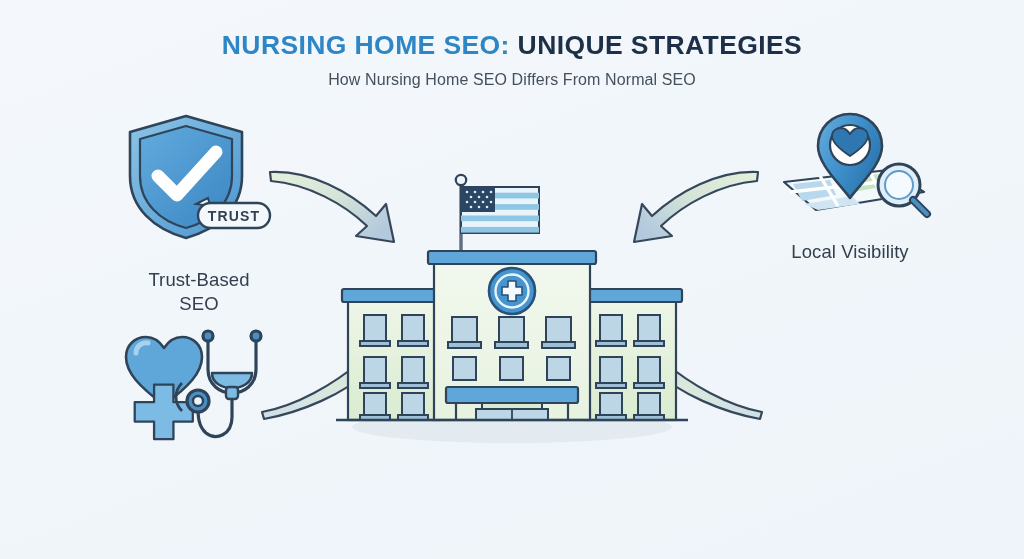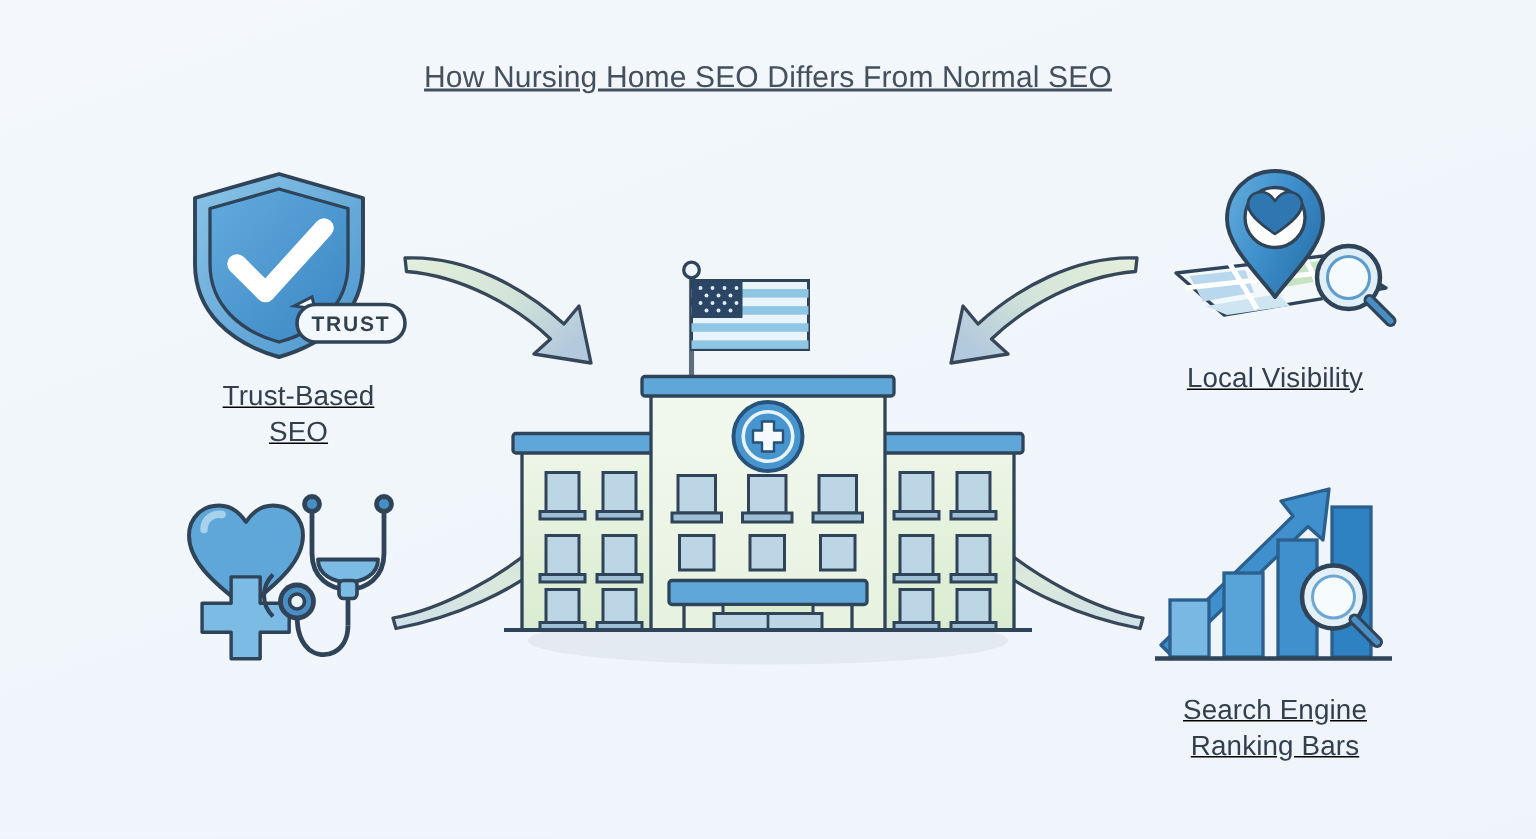--- a/index.html
+++ b/index.html
@@ -27,47 +27,47 @@
     font-size: 26.5px;
     font-weight: bold;
     letter-spacing: 0.4px;
     line-height: 30px;
     color: #1d3048;
     white-space: nowrap;
   }
   .title-accent { color: #2e86c5; }
   #subtitle {
     margin-top: 11px;
-    font-size: 20px;
+    font-size: 16px;
     color: #44505c;
     letter-spacing: 0.1px;
-    text-decoration: underline;
   }
 
   
-  .node { position: absolute; text-decoration: underline; }
+  .node { position: absolute; }
   .node-art { position: relative; }
   .node-label {
     text-align: center;
     font-size: 18.5px;
     line-height: 24px;
     color: #333f4d;
     letter-spacing: 0.1px;
     white-space: pre-line;
   }
 
   .arrow { position: absolute; }
   svg { display: block; overflow: visible; }
 </style>
 </head>
 <body>
 
 <div id="stage">
 
   <div id="header">
+    <div class="title-line"><span class="title-accent">NURSING HOME SEO:</span><span> UNIQUE STRATEGIES</span></div>
     <div id="subtitle">How Nursing Home SEO Differs From Normal SEO</div>
   </div>
 
   <div class="arrow" style="left:268px; top:160px;">
     <svg width="140" height="100" viewBox="0 0 140 100">
       <defs>
         <linearGradient id="agA" x1="0" y1="0" x2="1" y2="0.7">
           <stop offset="0%" stop-color="#e4f0dc"></stop>
             <stop offset="55%" stop-color="#d4e4d8"></stop>
             <stop offset="100%" stop-color="#b3c9dd"></stop>
@@ -243,21 +243,21 @@
         <path d="M68 4 L124 20 V64 C124 96, 100 117, 68 126 C36 117, 12 96, 12 64 V20 Z" fill="url(#shA)" stroke="#2f4459" stroke-width="2.6" stroke-linejoin="round"></path>
         <path d="M68 14 L114 27 V64 C114 91, 94 109, 68 116 C42 109, 22 91, 22 64 V27 Z" fill="url(#shB)" stroke="#2f4459" stroke-width="2.2" stroke-linejoin="round"></path>
         <path d="M40 64 L59 83 L98 40" fill="none" stroke="#ffffff" stroke-width="13" stroke-linecap="round" stroke-linejoin="round"></path>
         <g>
           <path d="M78 92 L90 86 L92 94 Z" fill="#f3f8fc" stroke="#2f4459" stroke-width="2"></path>
           <rect x="80" y="91" width="72" height="25" rx="12.5" fill="#f3f8fc" stroke="#2f4459" stroke-width="2.4"></rect>
           <text x="116" y="108.5" text-anchor="middle" font-family="Liberation Sans, sans-serif" font-size="14" font-weight="bold" fill="#33404f" letter-spacing="1.2">TRUST</text>
         </g>
       </svg>
     </div>
-    <div class="node-label" style="margin-top:10px;">Trust-Based
+    <div class="node-label" style="margin-top:26px;">Trust-Based
 SEO</div>
   </div>
 
   <div class="node" style="left:760px; top:100px; width:180px;">
     <div class="node-art">
       <svg width="180" height="130" viewBox="0 0 180 130">
         <defs>
           <linearGradient id="pinG" x1="0" y1="0" x2="1" y2="0.6">
             <stop offset="0%" stop-color="#66aede"></stop>
               <stop offset="52%" stop-color="#3f90cc"></stop>
@@ -308,39 +308,14 @@
           <circle cx="86" cy="76" r="11" fill="#4a8fc4"></circle>
           <circle cx="86" cy="76" r="5" fill="#e9f4fa" stroke-width="2.4"></circle>
           <path d="M70 58 C62 66, 62 78, 70 86" stroke-width="2.8"></path>
         </g>
         <path d="M100 48 C100 58, 110 63, 120 63 C130 63, 140 58, 140 48 Z" fill="#7cbbe4" stroke="#2f4459" stroke-width="2.6" stroke-linejoin="round"></path>
         <rect x="114" y="62" width="12" height="12" rx="3" fill="#7cbbe4" stroke="#2f4459" stroke-width="2.4"></rect>
       </svg>
     </div>
   </div>
 
-  <div class="node" style="left:758px; top:318px; width:184px;">
-    <div class="node-art">
-      <svg width="184" height="135" viewBox="0 0 184 135">
-
-        <g>
-          <path d="M16 112 L104 26 L96 16 L128 8 L124 42 L114 33 L24 120 Z" fill="#3f90cc" stroke="#2a5f8e" stroke-width="2.2" stroke-linejoin="round"></path>
-        </g>
-
-        <rect x="22" y="82" width="26" height="38" fill="#79b8e2" stroke="#2a5f8e" stroke-width="2.2"></rect>
-        <rect x="58" y="64" width="26" height="56" fill="#58a3d8" stroke="#2a5f8e" stroke-width="2.2"></rect>
-        <rect x="94" y="42" width="26" height="78" fill="#3f90cc" stroke="#2a5f8e" stroke-width="2.2"></rect>
-        <rect x="130" y="20" width="26" height="100" fill="#2e82c2" stroke="#2a5f8e" stroke-width="2.2"></rect>
-        <line x1="12" y1="121" x2="170" y2="121" stroke="#2f4459" stroke-width="3"></line>
-
-        <g>
-          <circle cx="131" cy="80" r="21" fill="#e3f0f8" stroke="#2f4459" stroke-width="3"></circle>
-          <circle cx="131" cy="80" r="14" fill="#f6fbfd" stroke="#6ba7d2" stroke-width="2"></circle>
-          <path d="M145 95 L160 110" stroke="#2f4459" stroke-width="8" stroke-linecap="round"></path>
-          <path d="M145 95 L160 110" stroke="#4a8fc4" stroke-width="4" stroke-linecap="round"></path>
-        </g>
-      </svg>
-    </div>
-    <div class="node-label" style="margin-top:8px;">Search Engine
-Ranking Bars</div>
-  </div>
 
 </div>
 
 </body></html>

